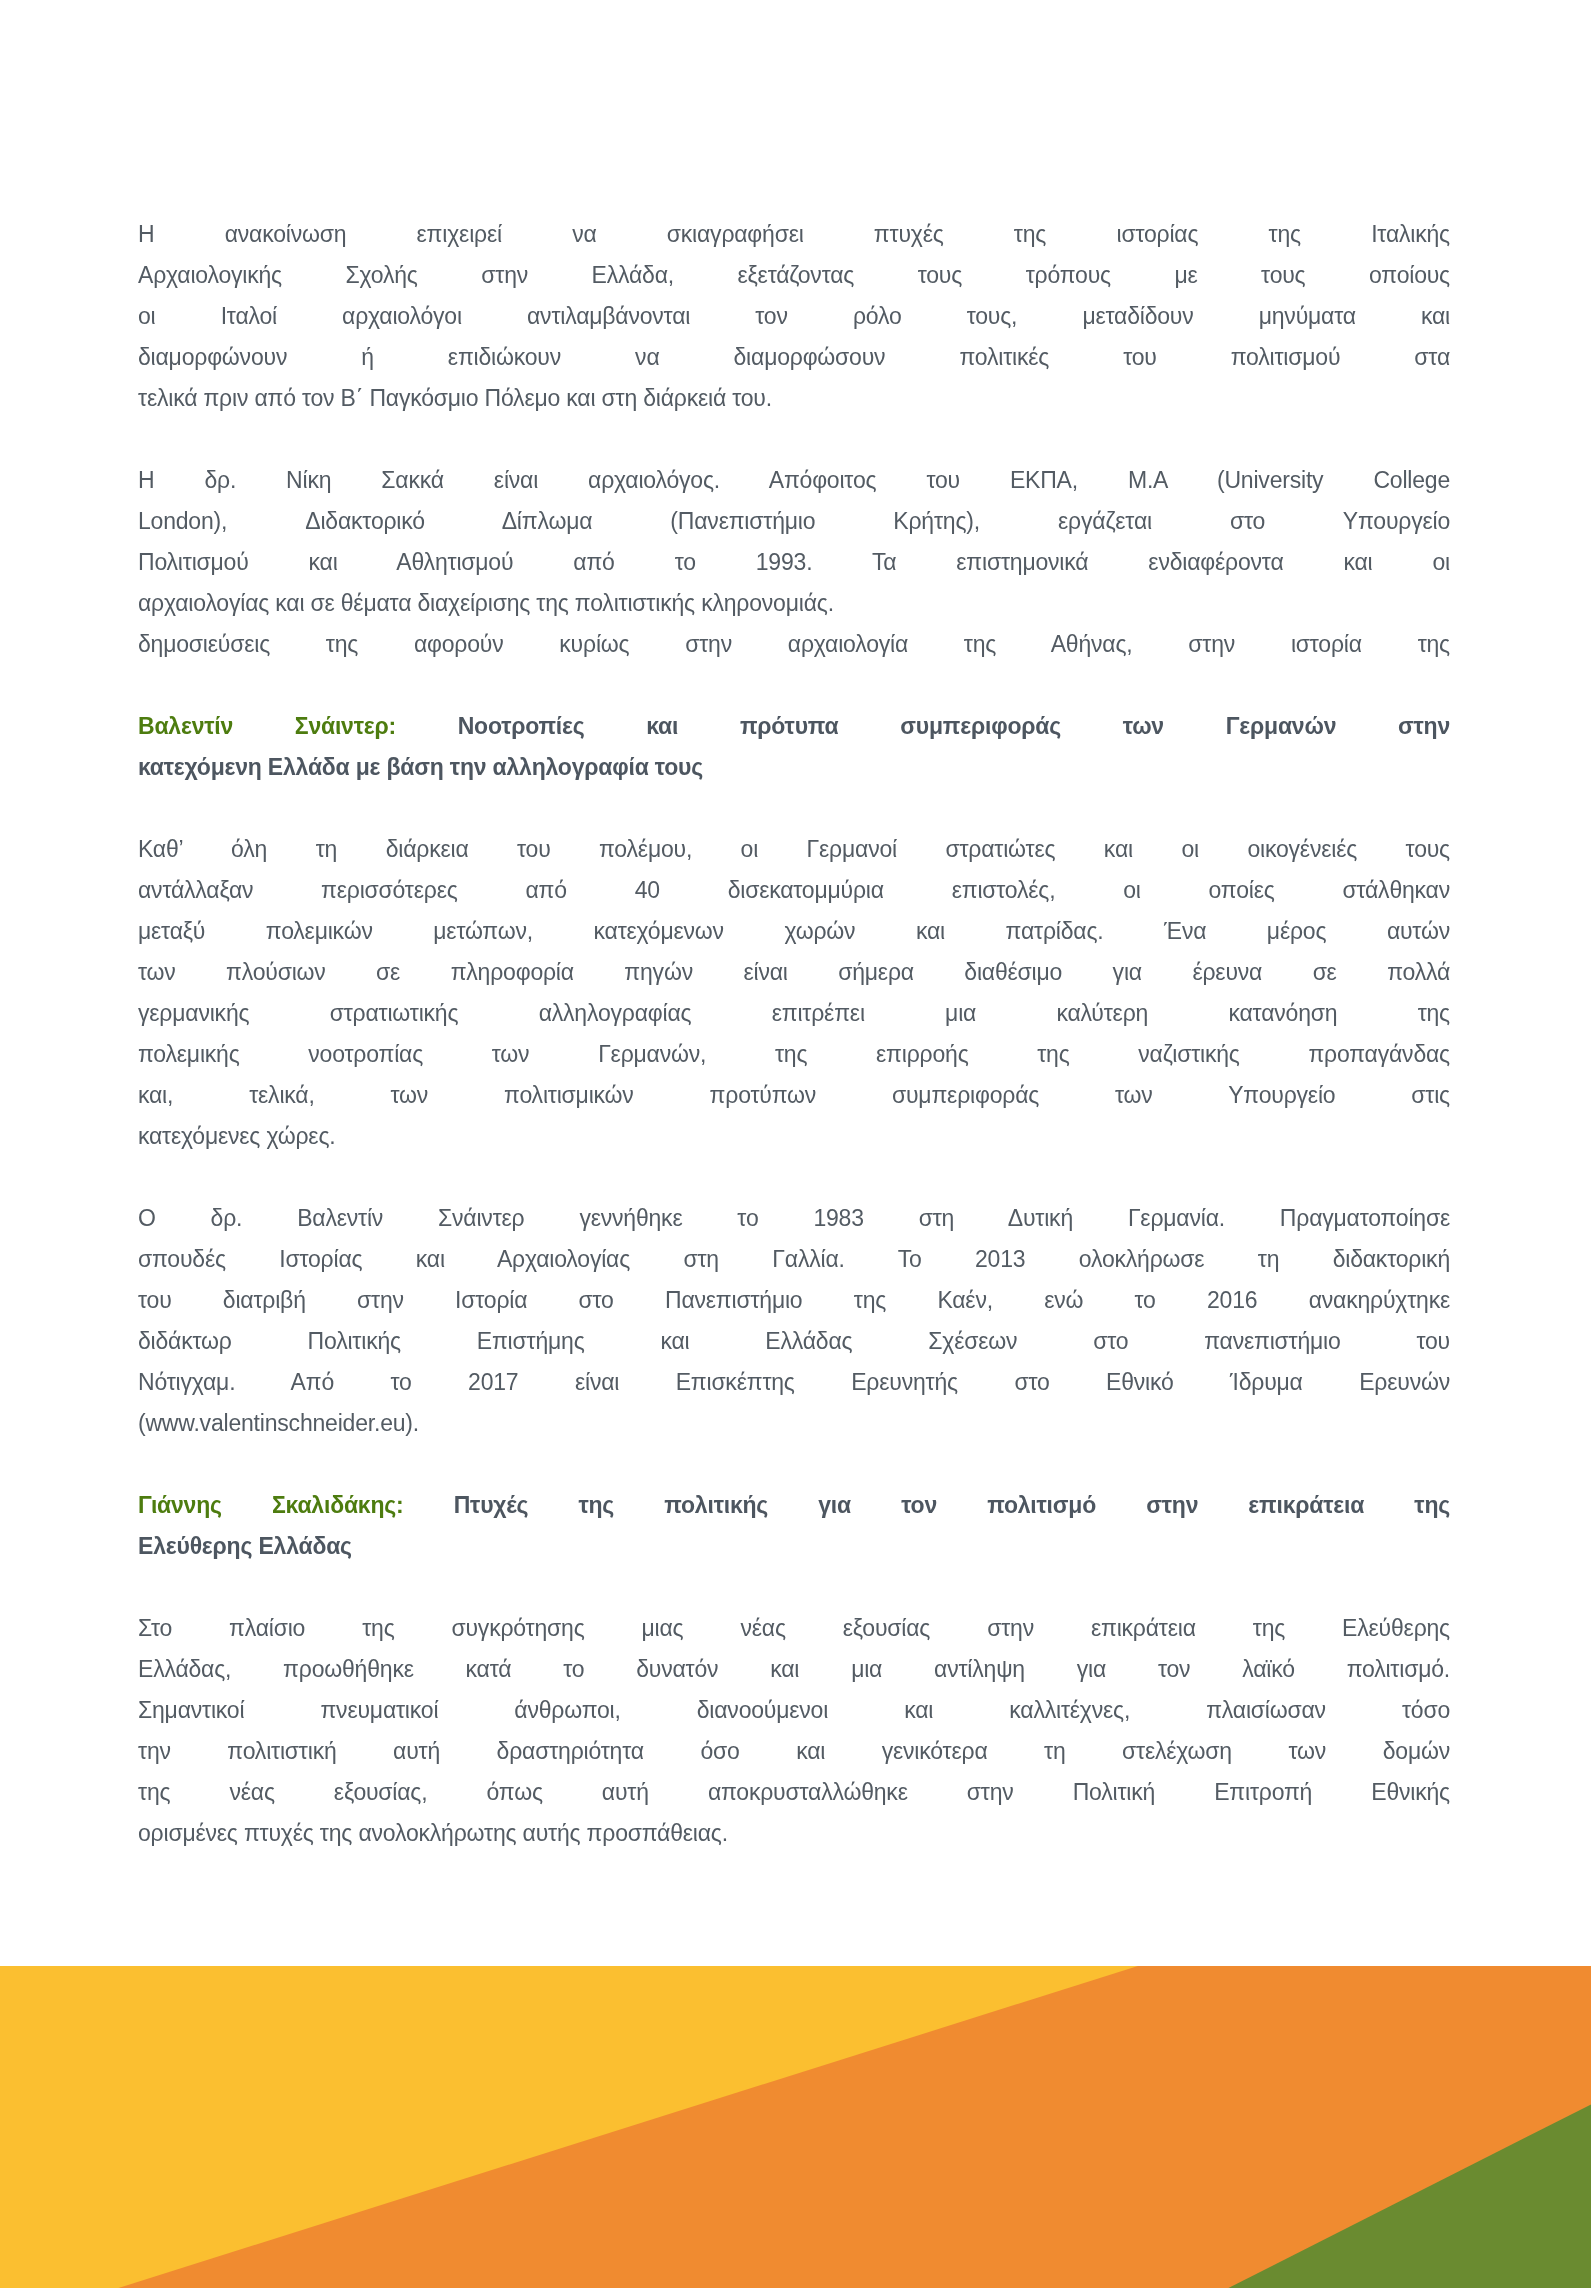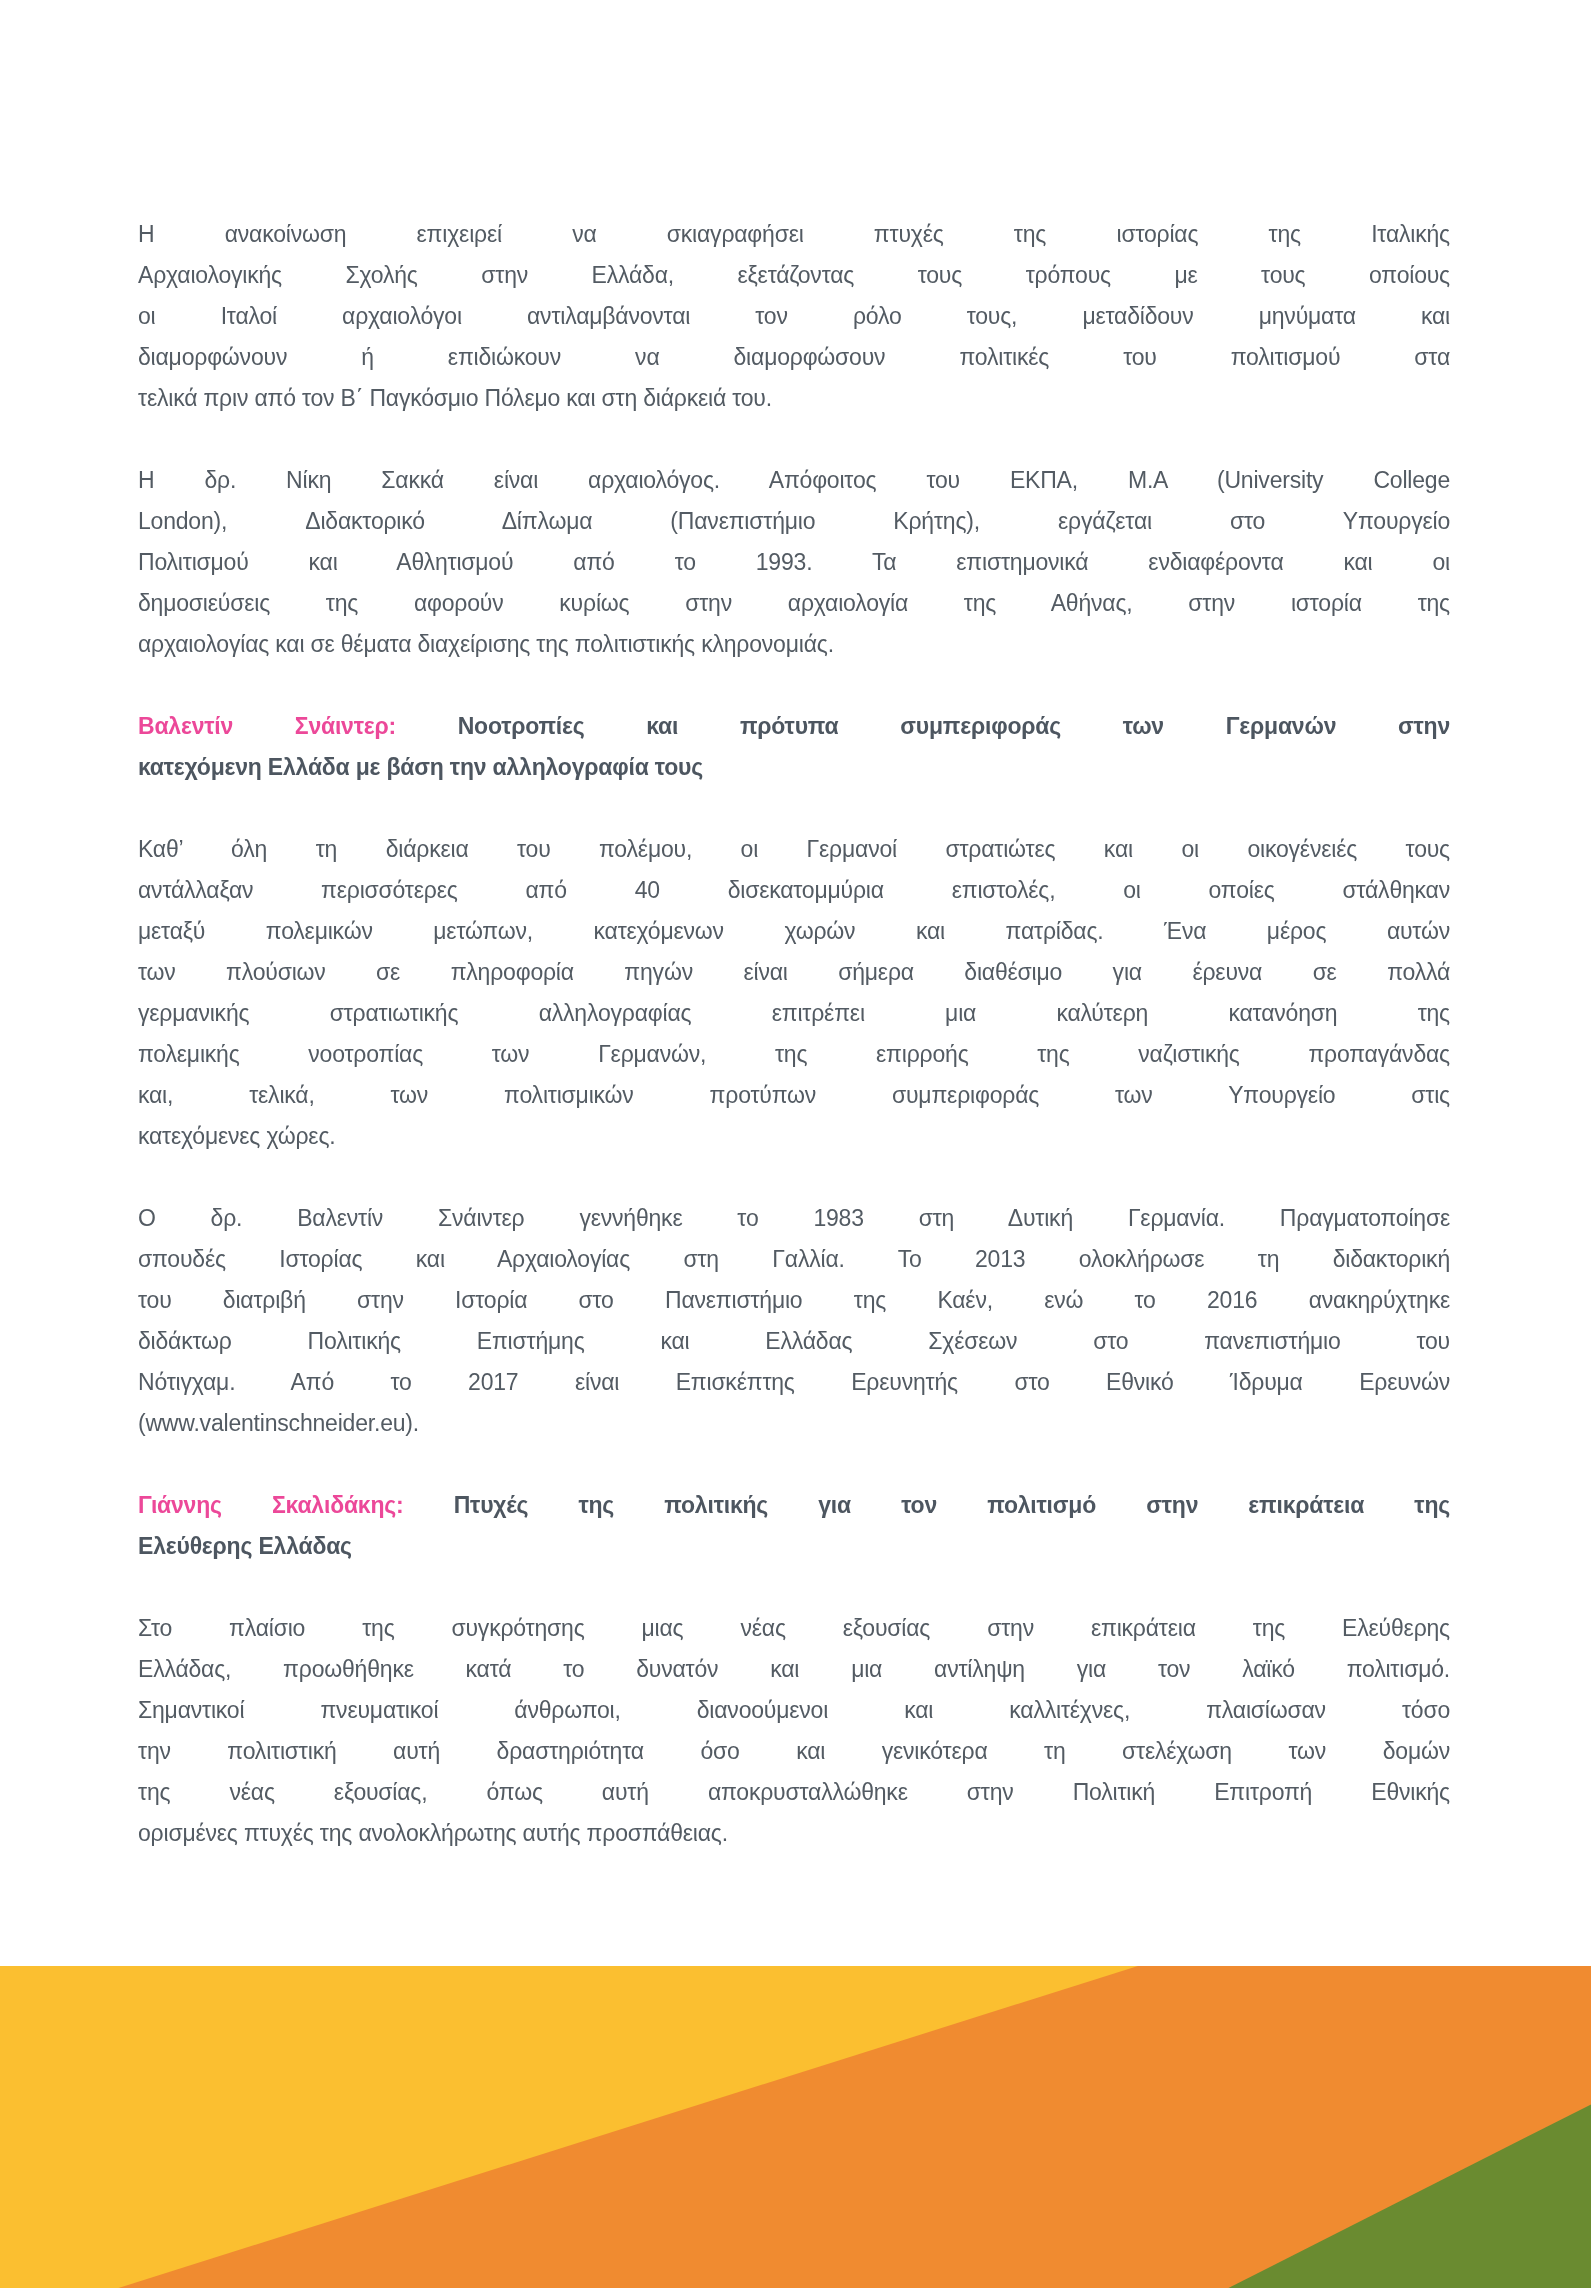--- a/index.html
+++ b/index.html
@@ -41,21 +41,21 @@
       letter-spacing: -0.2px;
     }
     .line.last {
       text-align-last: left;
     }
     .heading .line {
       font-weight: bold;
       color: #4d5660;
     }
     .heading .speaker {
-      color: #ec4899;
+      color: #4d7c0f;
       font-weight: bold;
     }
     .band {
       position: absolute;
       left: 0;
       top: 1966px;
       width: 1591px;
       height: 323px;
     }
     .band svg {
@@ -74,22 +74,22 @@
       <span class="line">Αρχαιολογικής Σχολής στην Ελλάδα, εξετάζοντας τους τρόπους με τους οποίους</span>
       <span class="line">οι Ιταλοί αρχαιολόγοι αντιλαμβάνονται τον ρόλο τους, μεταδίδουν μηνύματα και</span>
       <span class="line">διαμορφώνουν ή επιδιώκουν να διαμορφώσουν πολιτικές του πολιτισμού στα</span>
       <span class="line last">τελικά πριν από τον Β΄ Παγκόσμιο Πόλεμο και στη διάρκειά του.</span>
     </div>
 
     <div class="block paragraph">
       <span class="line">Η δρ. Νίκη Σακκά είναι αρχαιολόγος. Απόφοιτος του ΕΚΠΑ, Μ.Α (University College</span>
       <span class="line">London), Διδακτορικό Δίπλωμα (Πανεπιστήμιο Κρήτης), εργάζεται στο Υπουργείο</span>
       <span class="line">Πολιτισμού και Αθλητισμού από το 1993. Τα επιστημονικά ενδιαφέροντα και οι</span>
+      <span class="line last">αρχαιολογίας και σε θέματα διαχείρισης της πολιτιστικής κληρονομιάς.</span>
       <span class="line">δημοσιεύσεις της αφορούν κυρίως στην αρχαιολογία της Αθήνας, στην ιστορία της</span>
-      <span class="line last">αρχαιολογίας και σε θέματα διαχείρισης της πολιτιστικής κληρονομιάς.</span>
     </div>
 
     <div class="block heading">
       <span class="line"><span class="speaker">Βαλεντίν Σνάιντερ:</span> <span>Νοοτροπίες και πρότυπα συμπεριφοράς των Γερμανών στην</span></span>
       <span class="line last">κατεχόμενη Ελλάδα με βάση την αλληλογραφία τους</span>
     </div>
 
     <div class="block paragraph">
       <span class="line">Καθ’ όλη τη διάρκεια του πολέμου, οι Γερμανοί στρατιώτες και οι οικογένειές τους</span>
       <span class="line">αντάλλαξαν περισσότερες από 40 δισεκατομμύρια επιστολές, οι οποίες στάλθηκαν</span>

